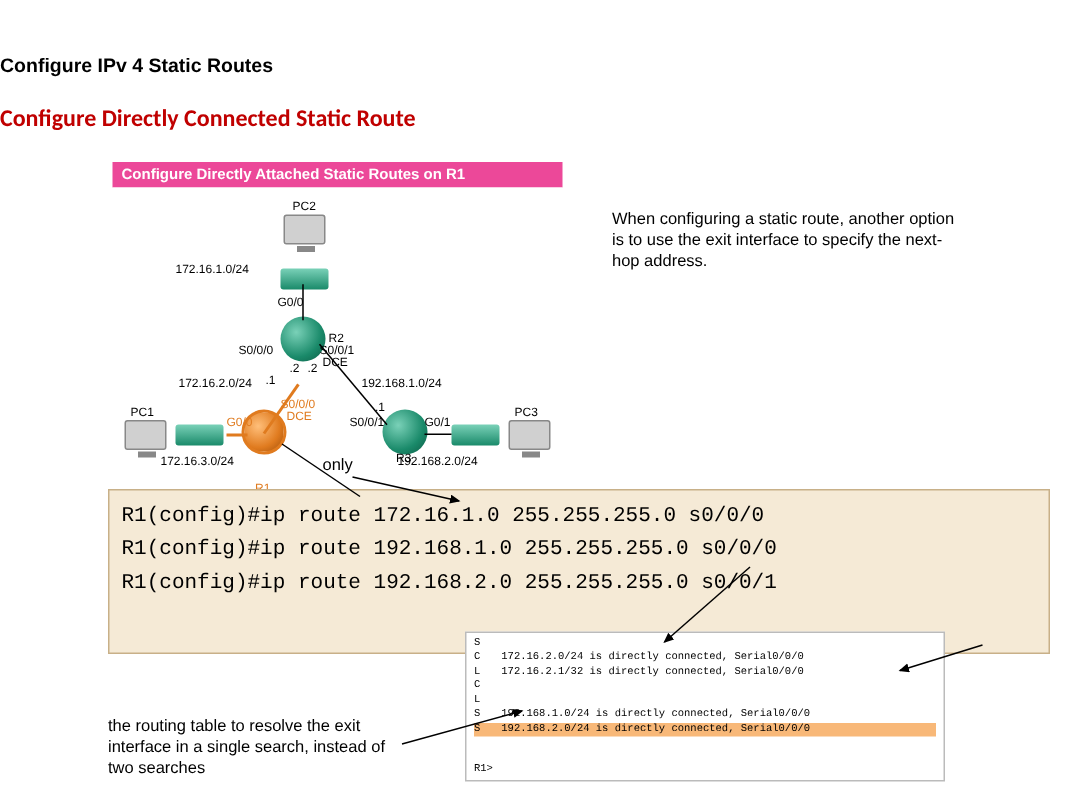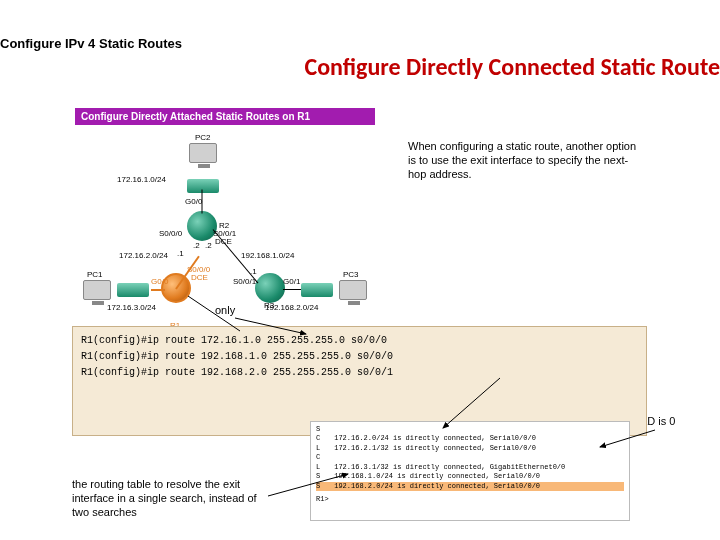--- a/index.html
+++ b/index.html
@@ -1,36 +1,36 @@
 <!DOCTYPE html>
 <html><head>
 <meta charset="utf-8">
 <style>
 *{margin:0;padding:0;box-sizing:border-box}
 body{width:720px;height:540px;background:#fff;font-family:Arial,sans-serif;position:relative;overflow:hidden}
 .subtitle{font-weight:bold;font-size:13px;padding-top:36px}
-.title{text-align:right;font-weight:bold;font-size:24px;color:#c00000;margin-top:1px;font-family:Calibri,Arial,sans-serif}
+.title{text-align:left;font-weight:bold;font-size:16px;color:#c00000;margin-top:19px;font-family:Calibri,Arial,sans-serif}
 .panel{position:absolute;left:75px;top:108px;width:300px;font-family:Arial,sans-serif}
-.panel-title{color:#fff;background:#a21caf;font-weight:bold;font-size:10px;padding:3px 6px}
+.panel-title{color:#fff;background:#ec4899;font-weight:bold;font-size:10px;padding:3px 6px}
 .diagram{position:relative;height:200px;background:#fff}
 .label{position:absolute;font-size:8px;color:#000}
 .pc{position:absolute;width:28px;height:20px;background:#d0d0d0;border:1px solid #888;border-radius:2px}
 .pc::after{content:"";position:absolute;left:8px;top:20px;width:12px;height:4px;background:#888}
 .router{position:absolute;width:30px;height:30px;background:radial-gradient(circle at 35% 35%,#7ad1b8,#1a8a6a 60%,#0c5943);border-radius:50%}
 .router.hot{background:radial-gradient(circle at 35% 35%,#ffbf7a,#e07b1f 60%,#a04f0a);border:2px solid #e07b1f}
 .switch{position:absolute;width:32px;height:14px;background:linear-gradient(#7ad1b8,#1a8a6a);border-radius:2px}
 .line{position:absolute;background:#000;height:1px;transform-origin:left center}
 .line.o{background:#e07b1f;height:2px}
 .only{position:absolute;left:215px;top:304px;font-size:11px}
 .par{position:absolute;font-size:11px;line-height:1.25}
-.cli{position:absolute;left:72px;top:326px;width:575px;height:110px;border:1px solid #c8b088;background:#f5ead6;padding:6px 8px;font-family:"Courier New",monospace;font-size:10px;line-height:1.6}
+.cli{position:absolute;left:72px;top:326px;width:628px;height:110px;border:1px solid #c8b088;background:#f5ead6;padding:6px 8px;font-family:"Courier New",monospace;font-size:14px;line-height:1.6}
 .rtbl{position:absolute;left:310px;top:421px;width:320px;height:100px;border:1px solid #bbb;background:#fff;font-family:"Courier New",monospace;font-size:7px;line-height:1.35;padding:3px 5px}
 .rtbl .row{display:flex;gap:14px}
 .rtbl .hl{background:#f8b878}
-.rtbl .prompt{color:#000;margin-top:4px}
+.rtbl .prompt{color:#000;margin-top:18px}
 svg.arrows{position:absolute;left:0;top:0;width:720px;height:540px;pointer-events:none}
 </style>
 </head>
 <body>
 
 <div class="subtitle">Configure IPv 4 Static Routes</div>
 <div class="title">Configure Directly Connected Static Route</div>
 
 <div class="panel">
   <div class="panel-title">Configure Directly Attached Static Routes on R1</div>
@@ -105,21 +105,20 @@
     </div>
   <div class="row">
       <span>L</span>
       <span>172.16.2.1/32 is directly connected, Serial0/0/0</span>
     </div>
   <div class="row">
       <span>C</span>
     </div>
   <div class="row">
       <span>L</span>
-      <span>172.16.3.1/32 is directly connected, GigabitEthernet0/0</span>
     </div>
   <div class="row">
       <span>S</span>
       <span>192.168.1.0/24 is directly connected, Serial0/0/0</span>
     </div>
   <div class="row hl">
       <span>S</span>
       <span>192.168.2.0/24 is directly connected, Serial0/0/0</span>
     </div>
   <div class="prompt">R1&gt;</div>

